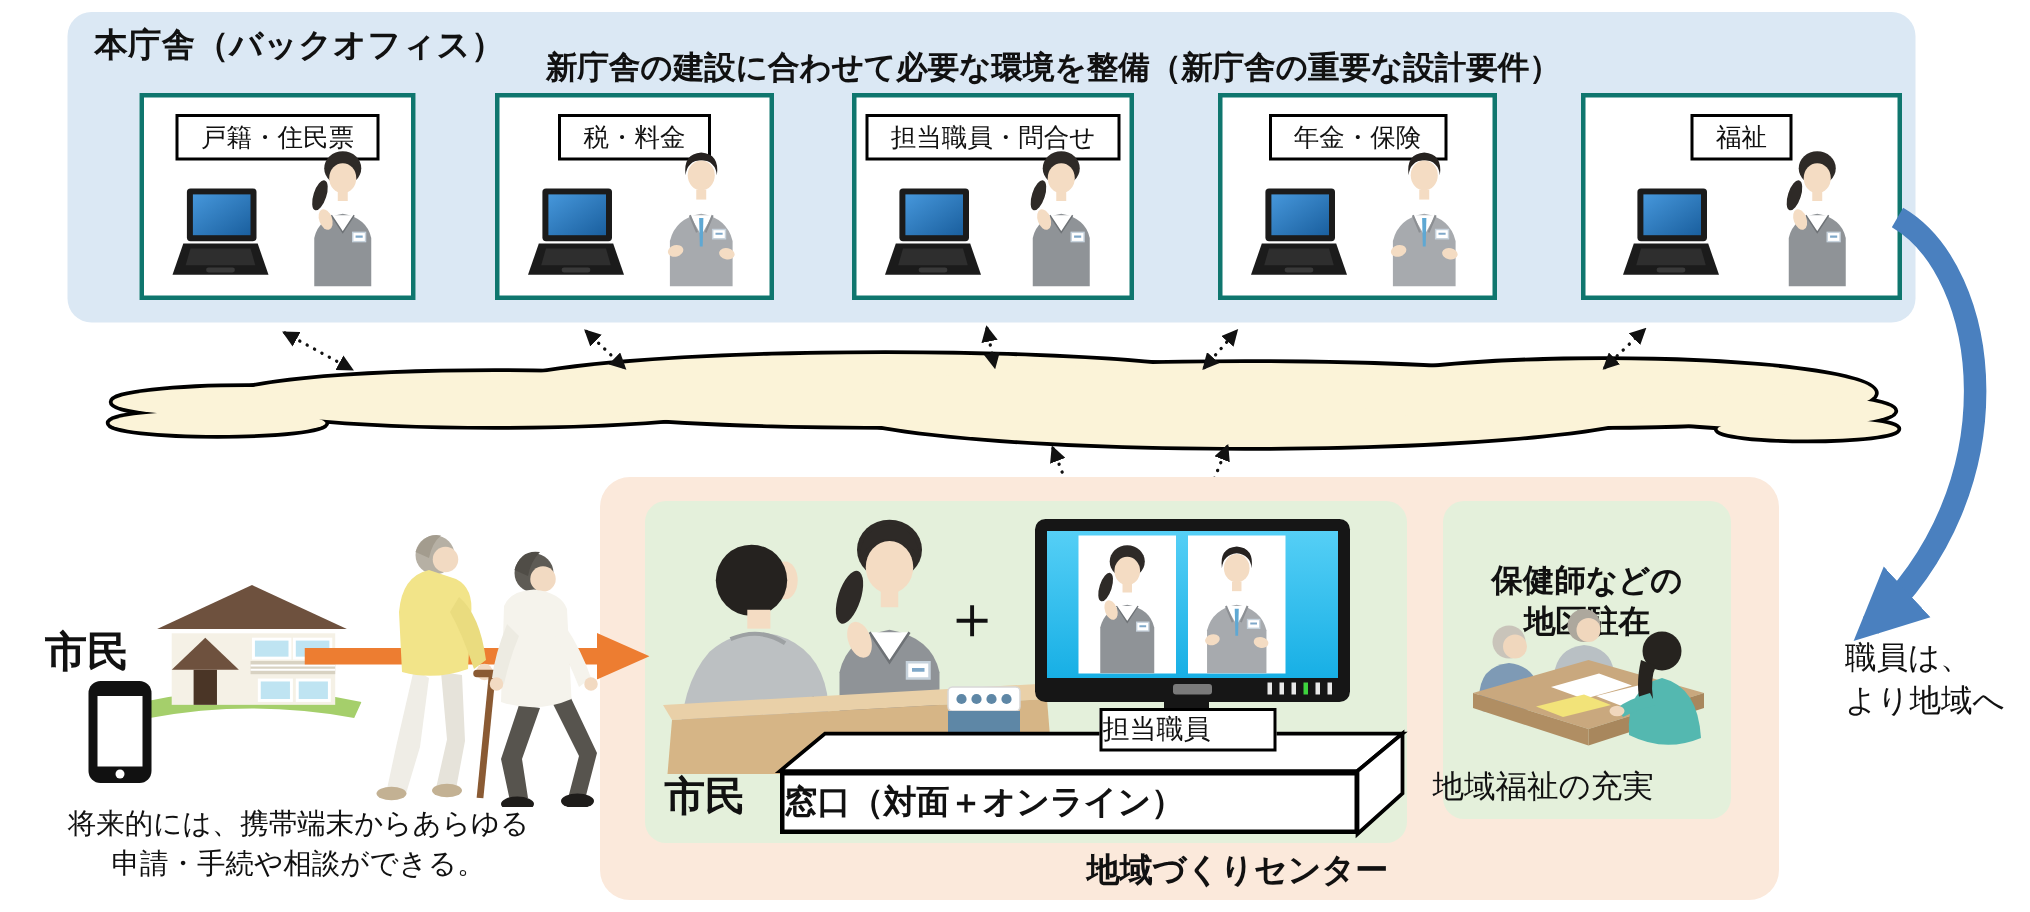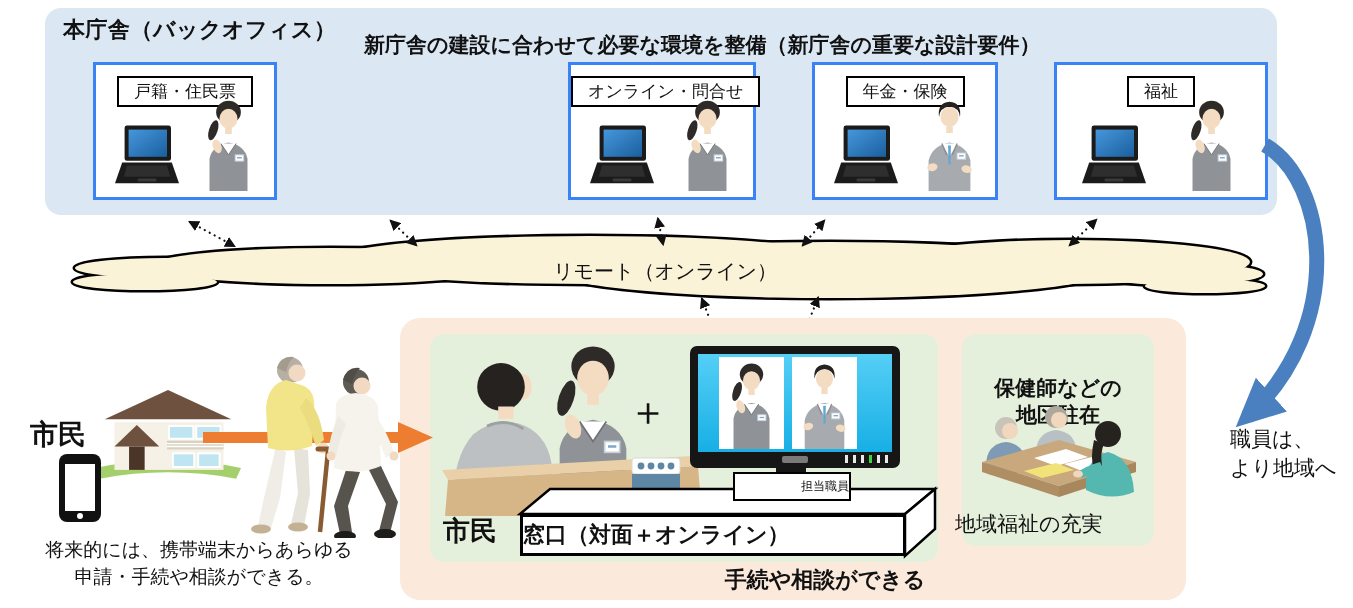--- a/index.html
+++ b/index.html
@@ -6,21 +6,21 @@
   html,body { background:#fff; }
   #canvas {
     position:relative; width:1353px; height:608px; overflow:hidden;
     font-family:"Liberation Sans","DejaVu Sans",sans-serif; color:#111; background:#fff;
   }
   .abs { position:absolute; }
   
   .blue-panel { left:45px; top:8px; width:1232px; height:207px; background:#DBE8F4; border-radius:16px; }
   .hq-title   { left:63px;  top:15px; font-size:22px; font-weight:bold; letter-spacing:.5px; }
   .req-title  { left:364px; top:31px; font-size:21px; font-weight:bold; }
-  .dept-box { top:62px; height:138px; background:#fff; border:3px solid #3b82f6; position:absolute; }
+  .dept-box { top:62px; height:138px; background:#fff; border:3px solid #0f766e; position:absolute; }
   .dept-label { position:relative; width:max-content; margin:11px auto 0; border:2px solid #000;
                 padding:2px 15px; font-size:17px; background:#fff; white-space:nowrap; }
   .dept-laptop { position:absolute; left:10px; bottom:9px; width:82px; height:64px; }
   .dept-person { position:absolute; right:16px; bottom:6px; width:59px; height:95px; }
   
   .cloud-svg { left:70px; top:226px; width:1200px; height:88px; }
   .cloud-label { left:545px; top:258px; width:240px; text-align:center; font-size:20px; }
   
   .overlay { left:0; top:0; width:1353px; height:608px; pointer-events:none; }
   
@@ -37,21 +37,21 @@
   .monitor-screen { position:absolute; left:8px; top:8px; width:194px; height:98px;
                     background:linear-gradient(180deg,#55CFF6 0%,#17AFE5 100%); }
   .mon-card { position:absolute; top:3px; width:65px; height:92px; background:#fff; }
   .mon-card svg { position:absolute; left:3px; bottom:0; width:59px; height:90px; }
   .mon-lights { position:absolute; right:12px; bottom:5px; display:flex; gap:5px; }
   .mon-lights i { width:3px; height:8px; background:#E8E8E8; }
   .mon-lights i.on { background:#3ED43E; }
   .mon-btn { position:absolute; left:92px; bottom:5px; width:26px; height:7px; background:#7A7A7A; border-radius:2px; }
   .mon-neck { left:776px; top:468px; width:30px; height:16px; background:#161616; }
   .staff-tag { left:733px; top:472px; width:118px; height:29px; background:#fff; border:2px solid #000;
-               text-align:right; font-size:12px; line-height:25px; }
+               text-align:left; font-size:18px; line-height:25px; }
   .counter3d-svg { left:515px; top:482px; width:432px; height:80px; }
   .counter-front { left:520px; top:514px; width:386px; height:42px; background:#fff; border:3px solid #000;
                    text-align:left; font-size:22px; font-weight:bold; line-height:36px; }
   .citizen-counter-label { left:443px; top:513px; font-size:27px; font-weight:bold; }
   
   .outreach-title { left:962px; top:346px; width:192px; text-align:center; font-size:21px; font-weight:bold; line-height:27px;margin-top:28px; }
   .meeting-svg { left:974px; top:400px; width:170px; height:110px; }
   .outreach-caption { left:955px; top:510px; width:206px; font-size:21px; }
   
   .citizen-label { left:30px; top:416px; font-size:28px; font-weight:bold; }
@@ -135,22 +135,31 @@
 
   <div class="dept-box" style="left:93px;width:184px">
     <div class="dept-label">戸籍・住民票</div>
     <svg class="dept-laptop" viewBox="0 0 100 80">
         <use href="#sym-laptop"></use>
       </svg>
     <svg class="dept-person" viewBox="0 0 60 100">
         <use href="#sym-staff-f"></use>
       </svg>
   </div>
+  <div class="dept-box" style="left:330px;width:186px">
+    <div class="dept-label">税・料金</div>
+    <svg class="dept-laptop" viewBox="0 0 100 80">
+        <use href="#sym-laptop"></use>
+      </svg>
+    <svg class="dept-person" viewBox="0 0 60 100">
+        <use href="#sym-staff-m"></use>
+      </svg>
+  </div>
   <div class="dept-box" style="left:568px;width:188px">
-    <div class="dept-label">オンライン・問合せ</div>
+    <div class="dept-label">担当職員・問合せ</div>
     <svg class="dept-laptop" viewBox="0 0 100 80">
         <use href="#sym-laptop"></use>
       </svg>
     <svg class="dept-person" viewBox="0 0 60 100">
         <use href="#sym-staff-f"></use>
       </svg>
   </div>
   <div class="dept-box" style="left:812px;width:186px">
     <div class="dept-label">年金・保険</div>
     <svg class="dept-laptop" viewBox="0 0 100 80">
@@ -185,38 +194,37 @@
       <ellipse cx="95" cy="42" rx="90" ry="10"></ellipse>
         <ellipse cx="75" cy="56" rx="72" ry="8"></ellipse>
       <ellipse cx="260" cy="40" rx="180" ry="18"></ellipse>
         <ellipse cx="520" cy="34" rx="260" ry="24"></ellipse>
       <ellipse cx="760" cy="44" rx="280" ry="28"></ellipse>
         <ellipse cx="1000" cy="36" rx="180" ry="22"></ellipse>
       <ellipse cx="1108" cy="48" rx="85" ry="11"></ellipse>
         <ellipse cx="1135" cy="60" rx="60" ry="7"></ellipse>
     </g>
   </svg>
-  <div class="abs cloud-label">リモート（オンライン）</div>
 
   <svg class="abs overlay">
     <g stroke="#111" stroke-width="2.2" stroke-dasharray="0.1 5.5" stroke-linecap="round" marker-start="url(#dotHead)" marker-end="url(#dotHead)">
       <line x1="190" y1="222" x2="234" y2="246"></line>
       <line x1="391" y1="221" x2="416" y2="245"></line>
       <line x1="658" y1="219" x2="663" y2="244"></line>
       <line x1="803" y1="245" x2="824" y2="221"></line>
       <line x1="1070" y1="245" x2="1096" y2="220"></line>
       <line x1="702" y1="299" x2="714" y2="330"></line>
       <line x1="818" y1="298" x2="806" y2="328"></line>
     </g>
   </svg>
 
   <div class="abs peach-panel"></div>
   <div class="abs green-a"></div>
   <div class="abs green-b"></div>
-  <div class="abs center-name">手続や相談ができる</div>
+  <div class="abs center-name">地域づくりセンター</div>
 
   <div class="abs citizen-label">市民</div>
 
   <svg class="abs house-svg" viewBox="0 0 150 105">
     <path d="M0 92 Q75 76 150 92 L145 103 Q75 90 5 103 Z" fill="#A5CF6B"></path>
     <rect x="20" y="42" width="112" height="52" fill="#F5F1E6"></rect>
     <rect x="14" y="41" width="122" height="4" fill="#fff"></rect>
     <polygon points="10,42 75,12 140,42" fill="#6E513E"></polygon>
     <rect x="76" y="49" width="25" height="13" fill="#BFE4F2" stroke="#fff" stroke-width="2"></rect>
     <rect x="104" y="49" width="25" height="13" fill="#BFE4F2" stroke="#fff" stroke-width="2"></rect>

